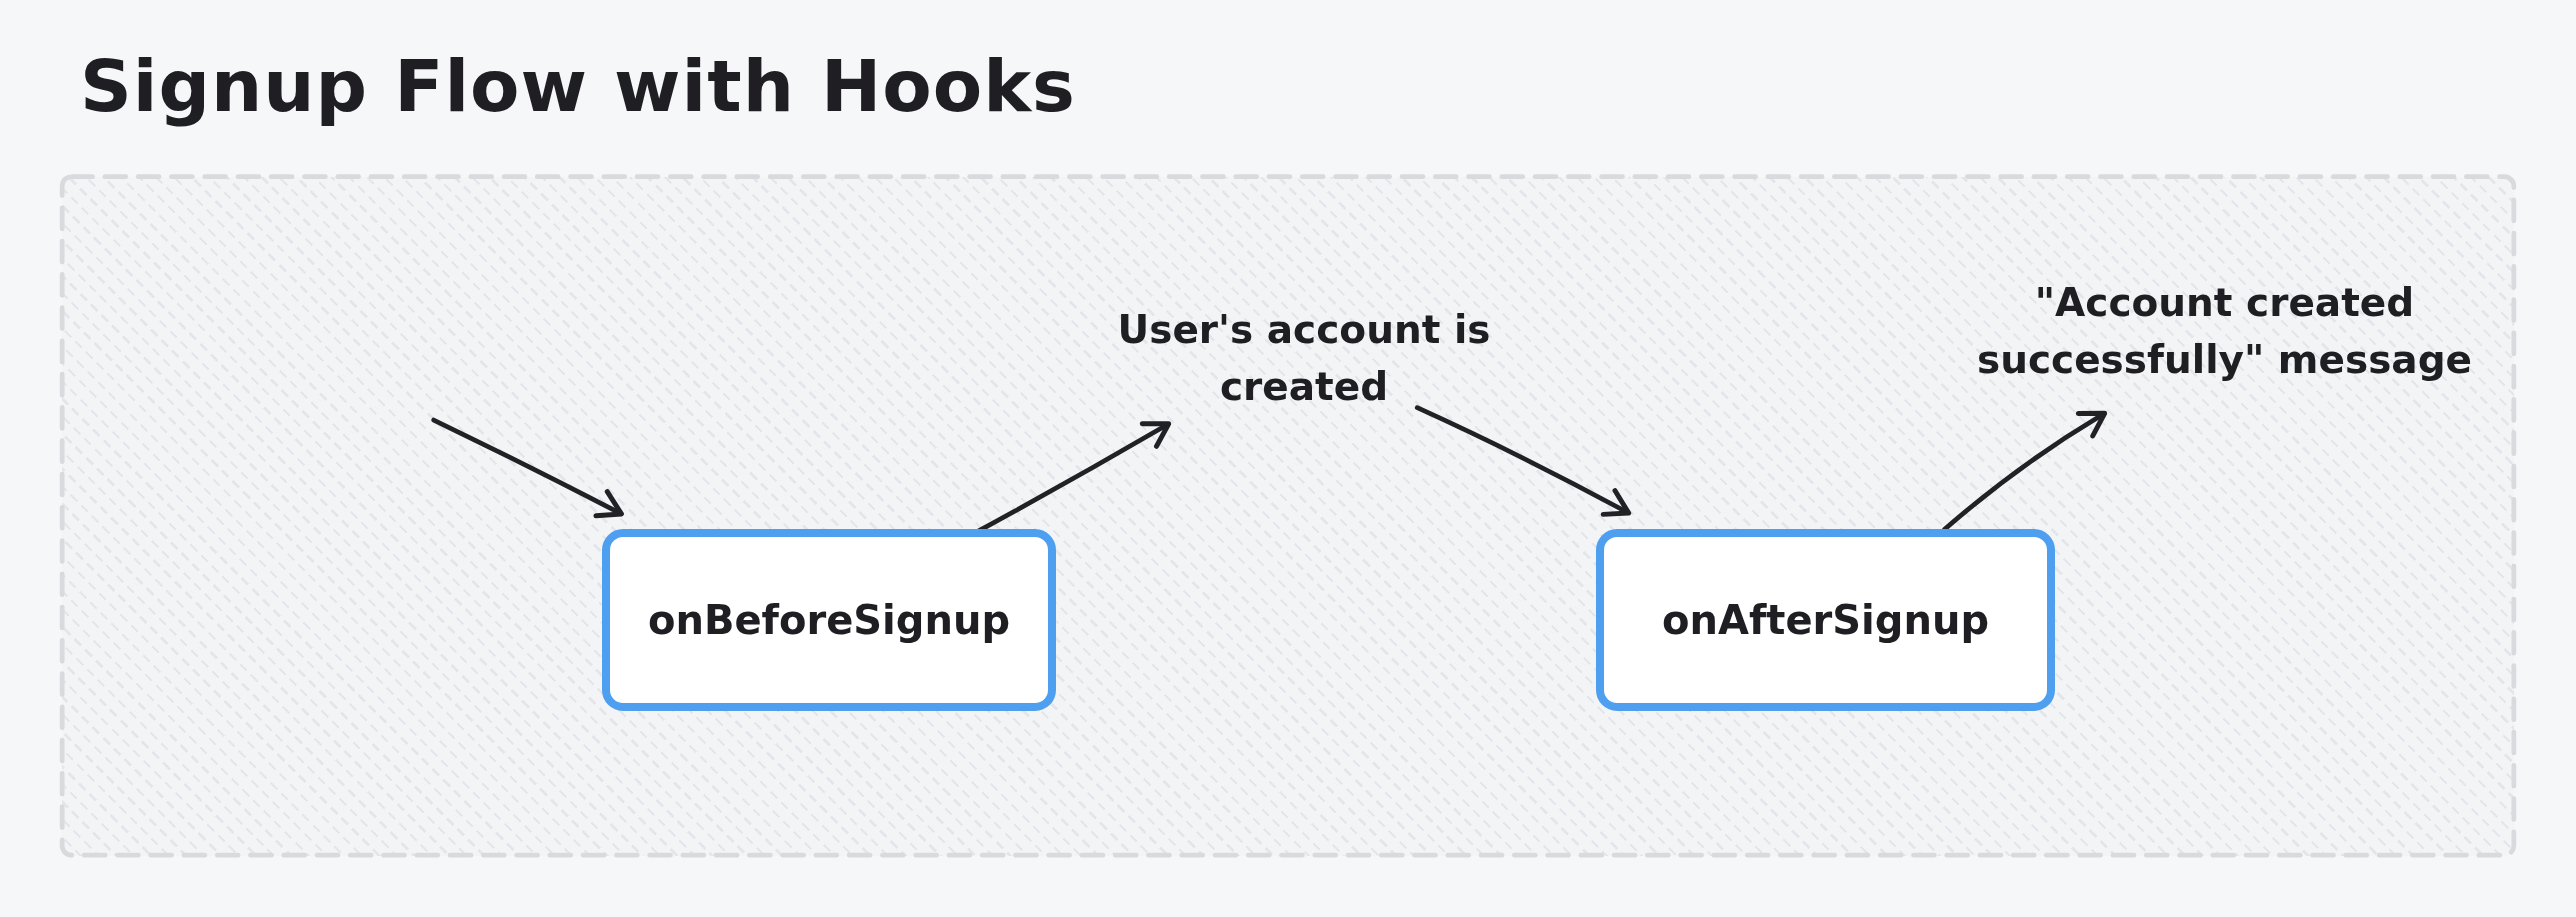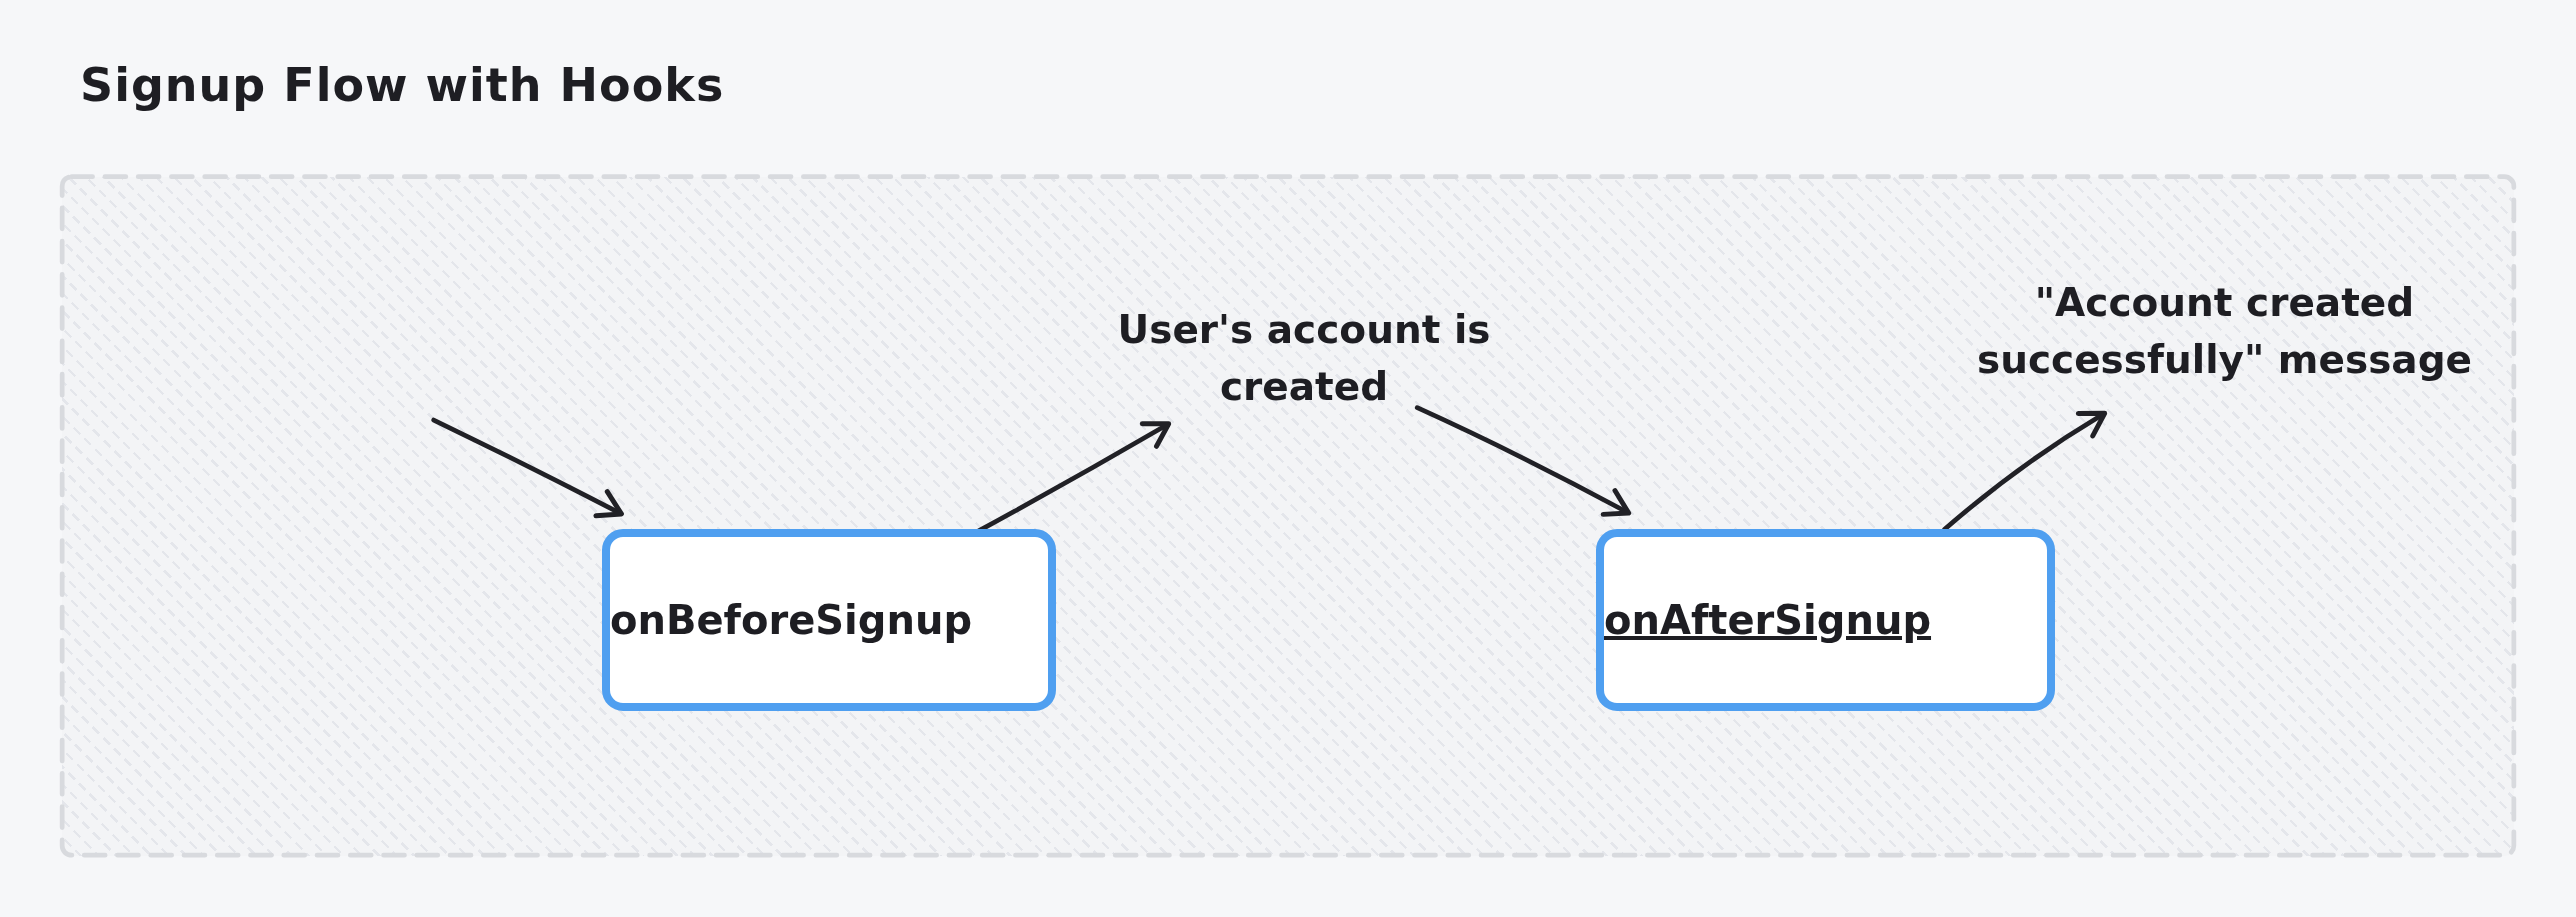--- a/index.html
+++ b/index.html
@@ -12,22 +12,22 @@
     width: 2576px;
     height: 917px;
     overflow: hidden;
     font-family: "DejaVu Sans", sans-serif;
     color: #1e1e23;
     background: #f6f7f9;
   }
   .title {
     position: absolute;
     left: 80px;
-    top: 58px;
-    font-size: 46px;
+    top: 44px;
+    font-size: 72px;
     font-weight: 700;
     letter-spacing: 1px;
     white-space: nowrap;
   }
   
   .flow-area {
     position: absolute;
     left: 62px;
     top: 177px;
     width: 2452px;
@@ -60,27 +60,27 @@
   .node {
     position: absolute;
     top: 529px;
     height: 182px;
     box-sizing: border-box;
     background: #ffffff;
     border: 8.6px solid #4f9ff0;
     border-radius: 21px;
     display: flex;
     align-items: center;
-    justify-content: flex-start;
+    justify-content: center;
     font-size: 40px;
     font-weight: 700;
     white-space: nowrap;
   }
   .node-1 { left: 602px;  width: 454px; }
-  .node-2 { left: 1596px; width: 459px; text-decoration: underline; }
+  .node-2 { left: 1596px; width: 459px; }
 </style>
 </head>
 <body>
 
 <div class="canvas">
 
   <div class="title">Signup Flow with Hooks</div>
 
   <div class="flow-area"></div>
 

